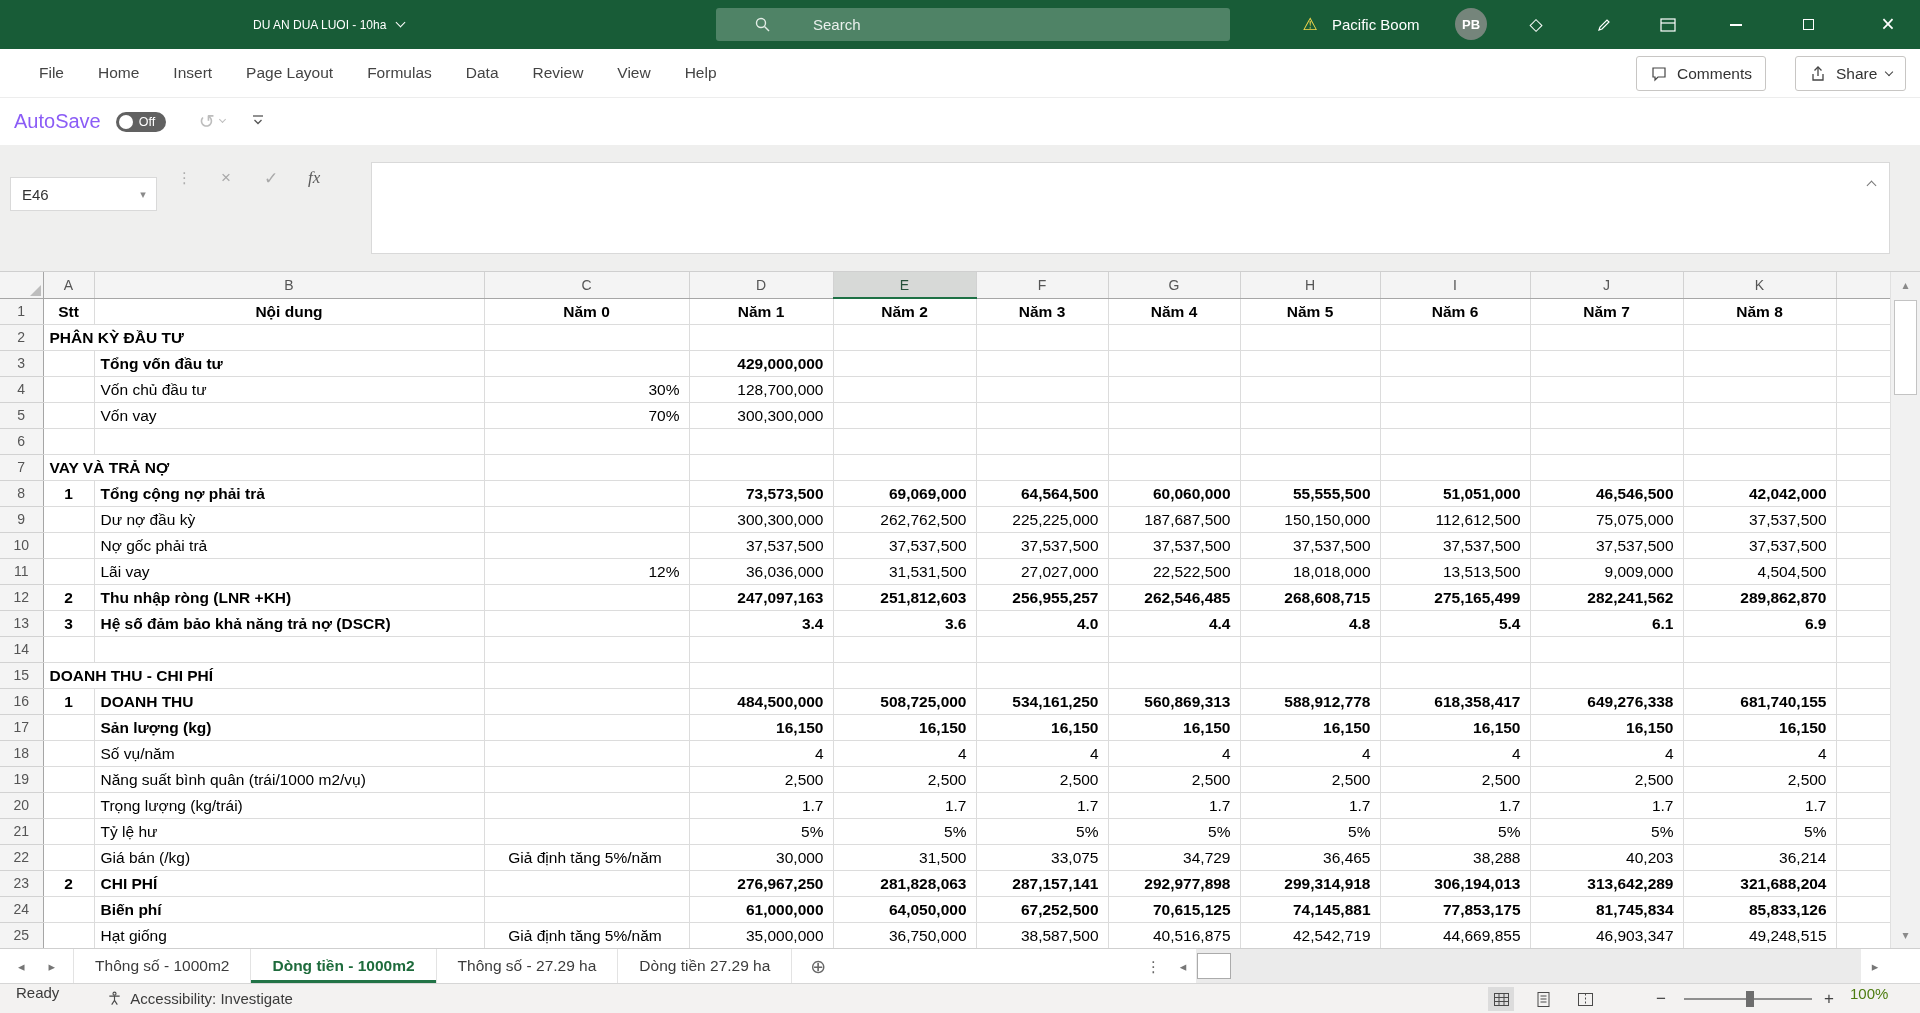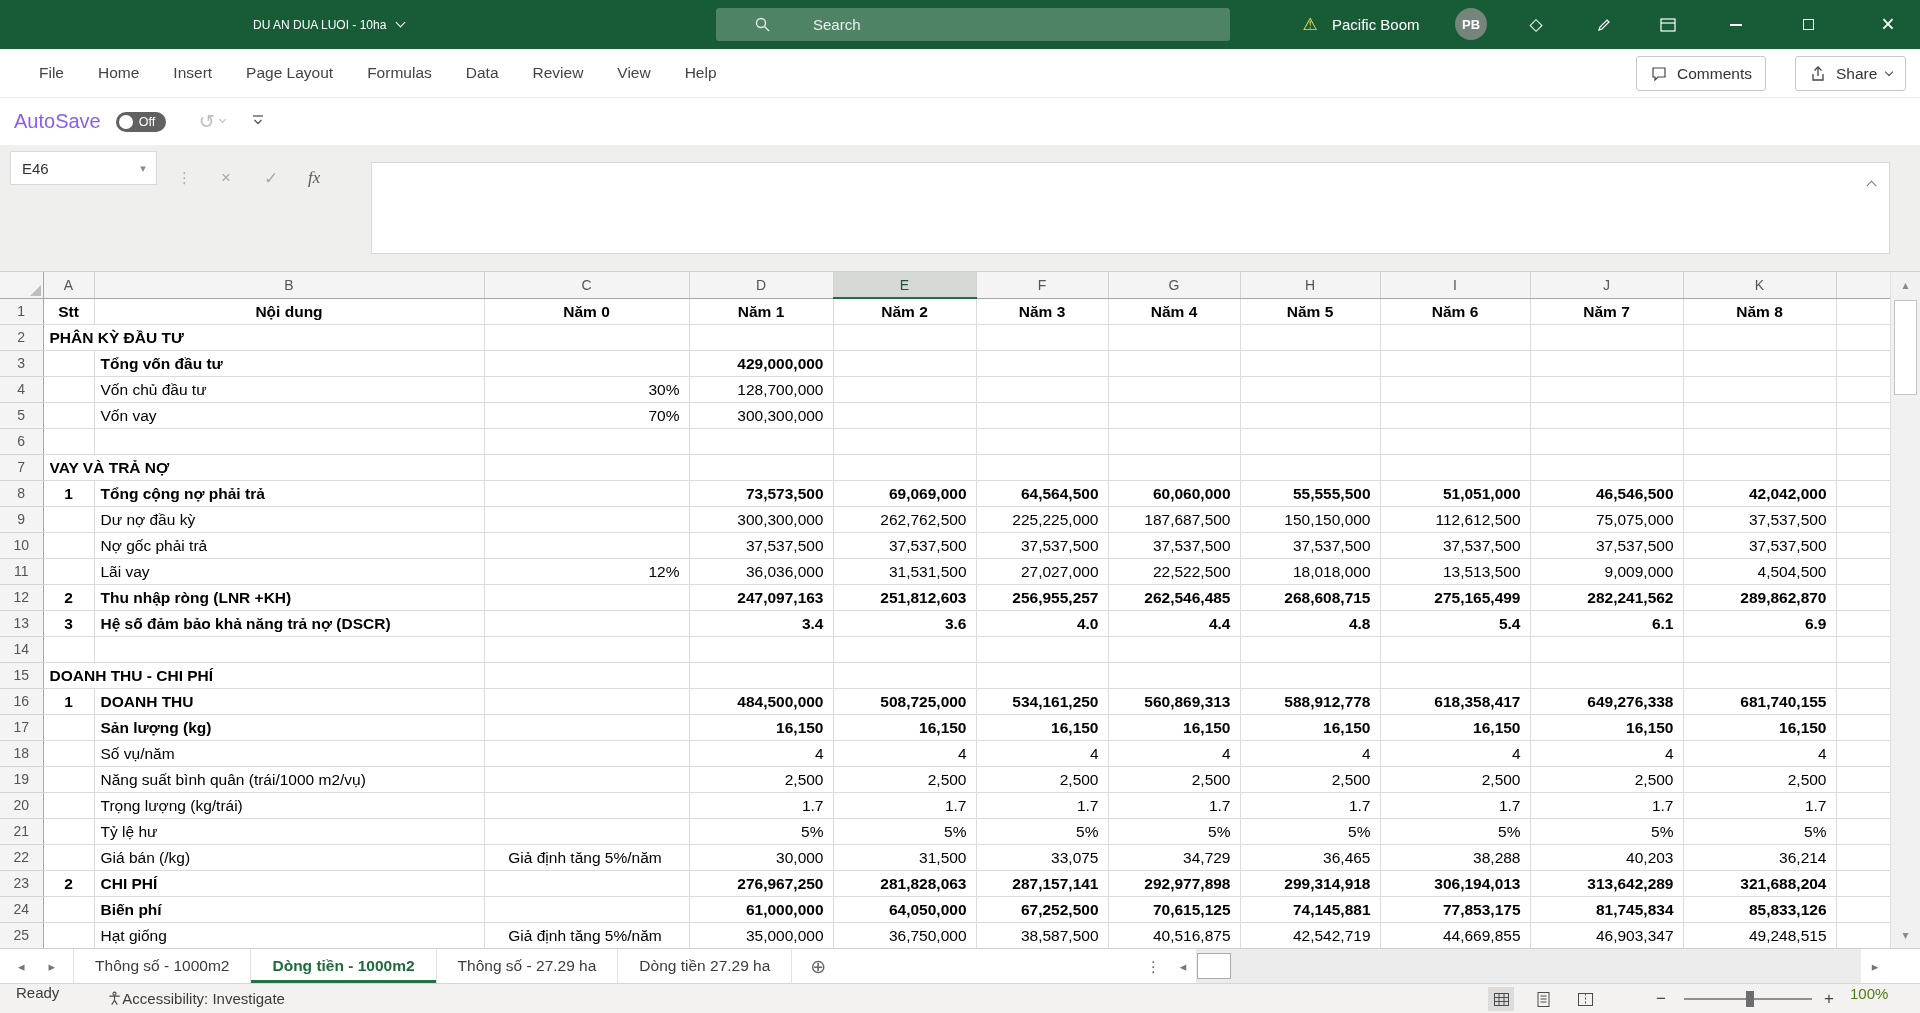--- a/index.html
+++ b/index.html
@@ -42,21 +42,21 @@
   .toggle { width:50px; height:20px; border-radius:10px; background:#616161; display:flex; align-items:center; }
   .knob { width:14px; height:14px; border-radius:50%; background:#fff; margin-left:3px; }
   .toggle-txt { color:#fff; font-size:12.5px; margin-left:6px; }
   .undo-group { display:flex; align-items:center; gap:5px; color:#bdbdbd; margin-left:18px; }
   .undo-glyph { font-size:19px; }
   .undo-group .chev { width:5px; height:5px; border-width:1.2px; margin-top:-4px; }
   .qat-custom { margin-left:10px; }
 
   
   .formula-area { position:absolute; top:145px; left:0; width:1920px; height:127px; background:#efefee; border-bottom:1px solid #cfcfcf; }
-  .name-box { position:absolute; left:10px; top:6px; width:147px; height:34px; background:#fff; border:1px solid #d9d9d9; display:flex; align-items:center; }
+  .name-box { position:absolute; left:10px; top:32px; width:147px; height:34px; background:#fff; border:1px solid #d9d9d9; display:flex; align-items:center; }
   .name-box .val { flex:1; padding-left:11px; font-size:15px; color:#333; }
   .name-box .dd { width:26px; text-align:center; color:#8a8a8a; font-size:11px; }
   .fdots { position:absolute; left:177px; top:24px; color:#adadad; font-size:15px; }
   .fbtn { position:absolute; top:23px; font-size:17px; color:#a9a9a9; }
   .fx { font-style:italic; color:#5a5a5a; font-family:"Liberation Serif","DejaVu Serif",serif; font-size:17px; }
   .formula-input { position:absolute; left:371px; top:17px; width:1519px; height:92px; background:#fff; border:1px solid #d9d9d9; }
   .fcollapse { position:absolute; right:14px; top:12px; color:#777; }
 
   
   .grid { position:absolute; top:272px; left:0; width:1890px; height:676px; background:#fff; overflow:hidden; }
@@ -95,21 +95,21 @@
   .tab-dots { position:absolute; left:1146px; top:0; height:35px; display:flex; align-items:center; color:#666; font-size:15px; }
   .hs-btn { position:absolute; top:0; height:35px; display:flex; align-items:center; justify-content:center; color:#777; font-size:13px; }
   .hs-left { left:1170px; width:26px; }
   .hs-right { left:1861px; width:28px; }
   .hs-track { position:absolute; left:1196px; top:0; width:665px; height:35px; background:#ebebeb; }
   .hs-thumb { position:absolute; left:1px; top:4px; width:34px; height:26px; background:#fff; border:1px solid #ababab; }
 
   
   .statusbar { position:absolute; top:983px; left:0; width:1920px; height:30px; background:#F3F2F1; border-top:1px solid #d6d6d6; display:flex; }
   .ready { padding-left:16px; font-size:15px; color:#3b3b3b; }
-  .acc-group { display:flex; align-items:center; gap:0; margin-left:48px; color:#3b3b3b; font-size:15px; }
+  .acc-group { display:flex; align-items:center; gap:8px; margin-left:48px; color:#3b3b3b; font-size:15px; }
   .view-icons { position:absolute; left:1488px; top:0; height:30px; display:flex; align-items:center; gap:16px; }
   .view-ic { display:flex; align-items:center; justify-content:center; width:26px; height:24px; }
   .view-ic.selv { background:#dcdcdc; }
   .zoom-minus { position:absolute; left:1656px; top:0; height:30px; display:flex; align-items:center; font-size:17px; color:#444; }
   .zoom-track { position:absolute; left:1684px; top:14px; width:128px; height:2px; background:#8f8f8f; }
   .zoom-thumb { position:absolute; left:62px; top:-7px; width:8px; height:16px; background:#6d6d6d; }
   .zoom-plus { position:absolute; left:1824px; top:0; height:30px; display:flex; align-items:center; font-size:17px; color:#444; }
   .zoom-pct { position:absolute; left:1850px; top:0; height:18px; display:flex; align-items:center; font-size:15px; color:#4d7c0f; }
 </style>
 </head>

